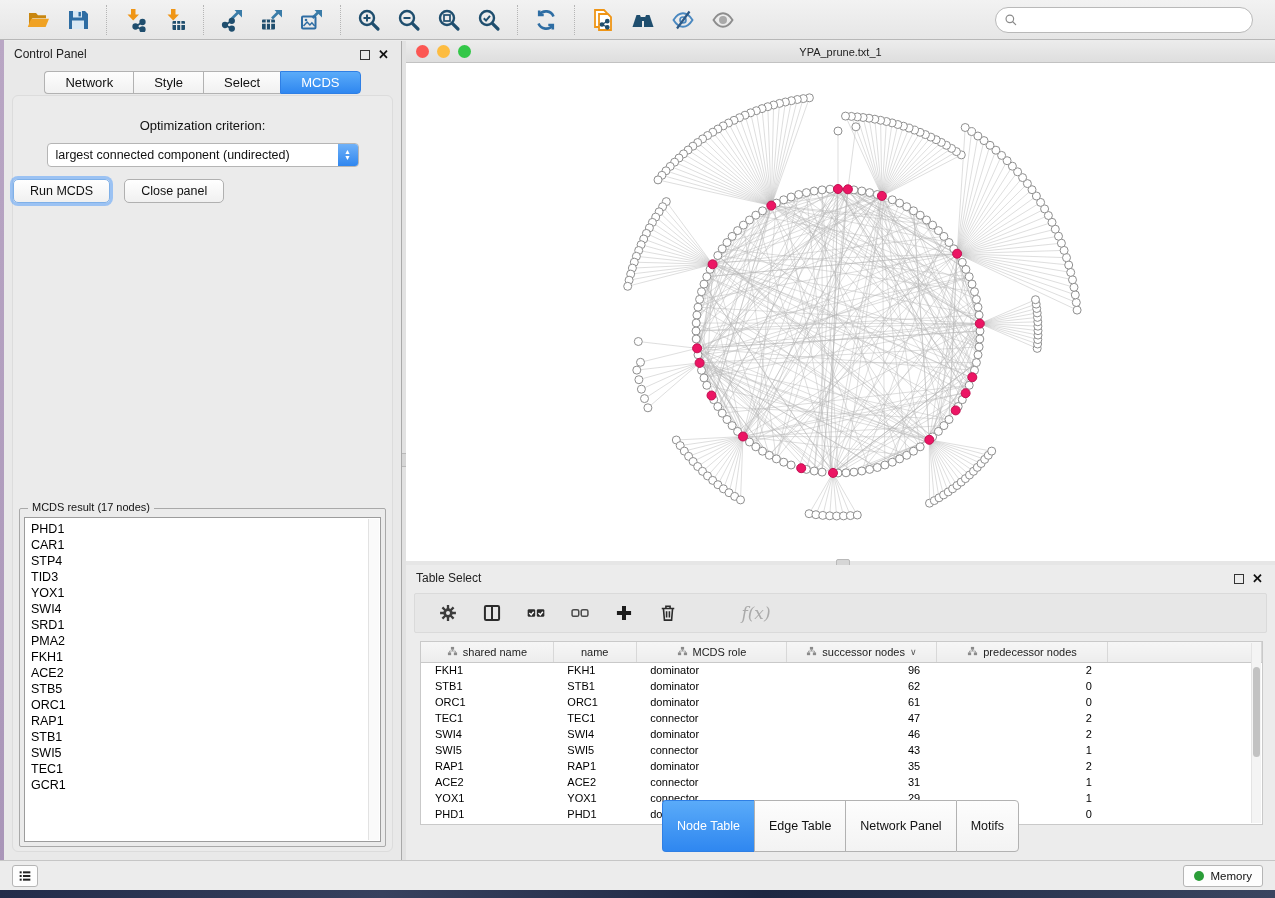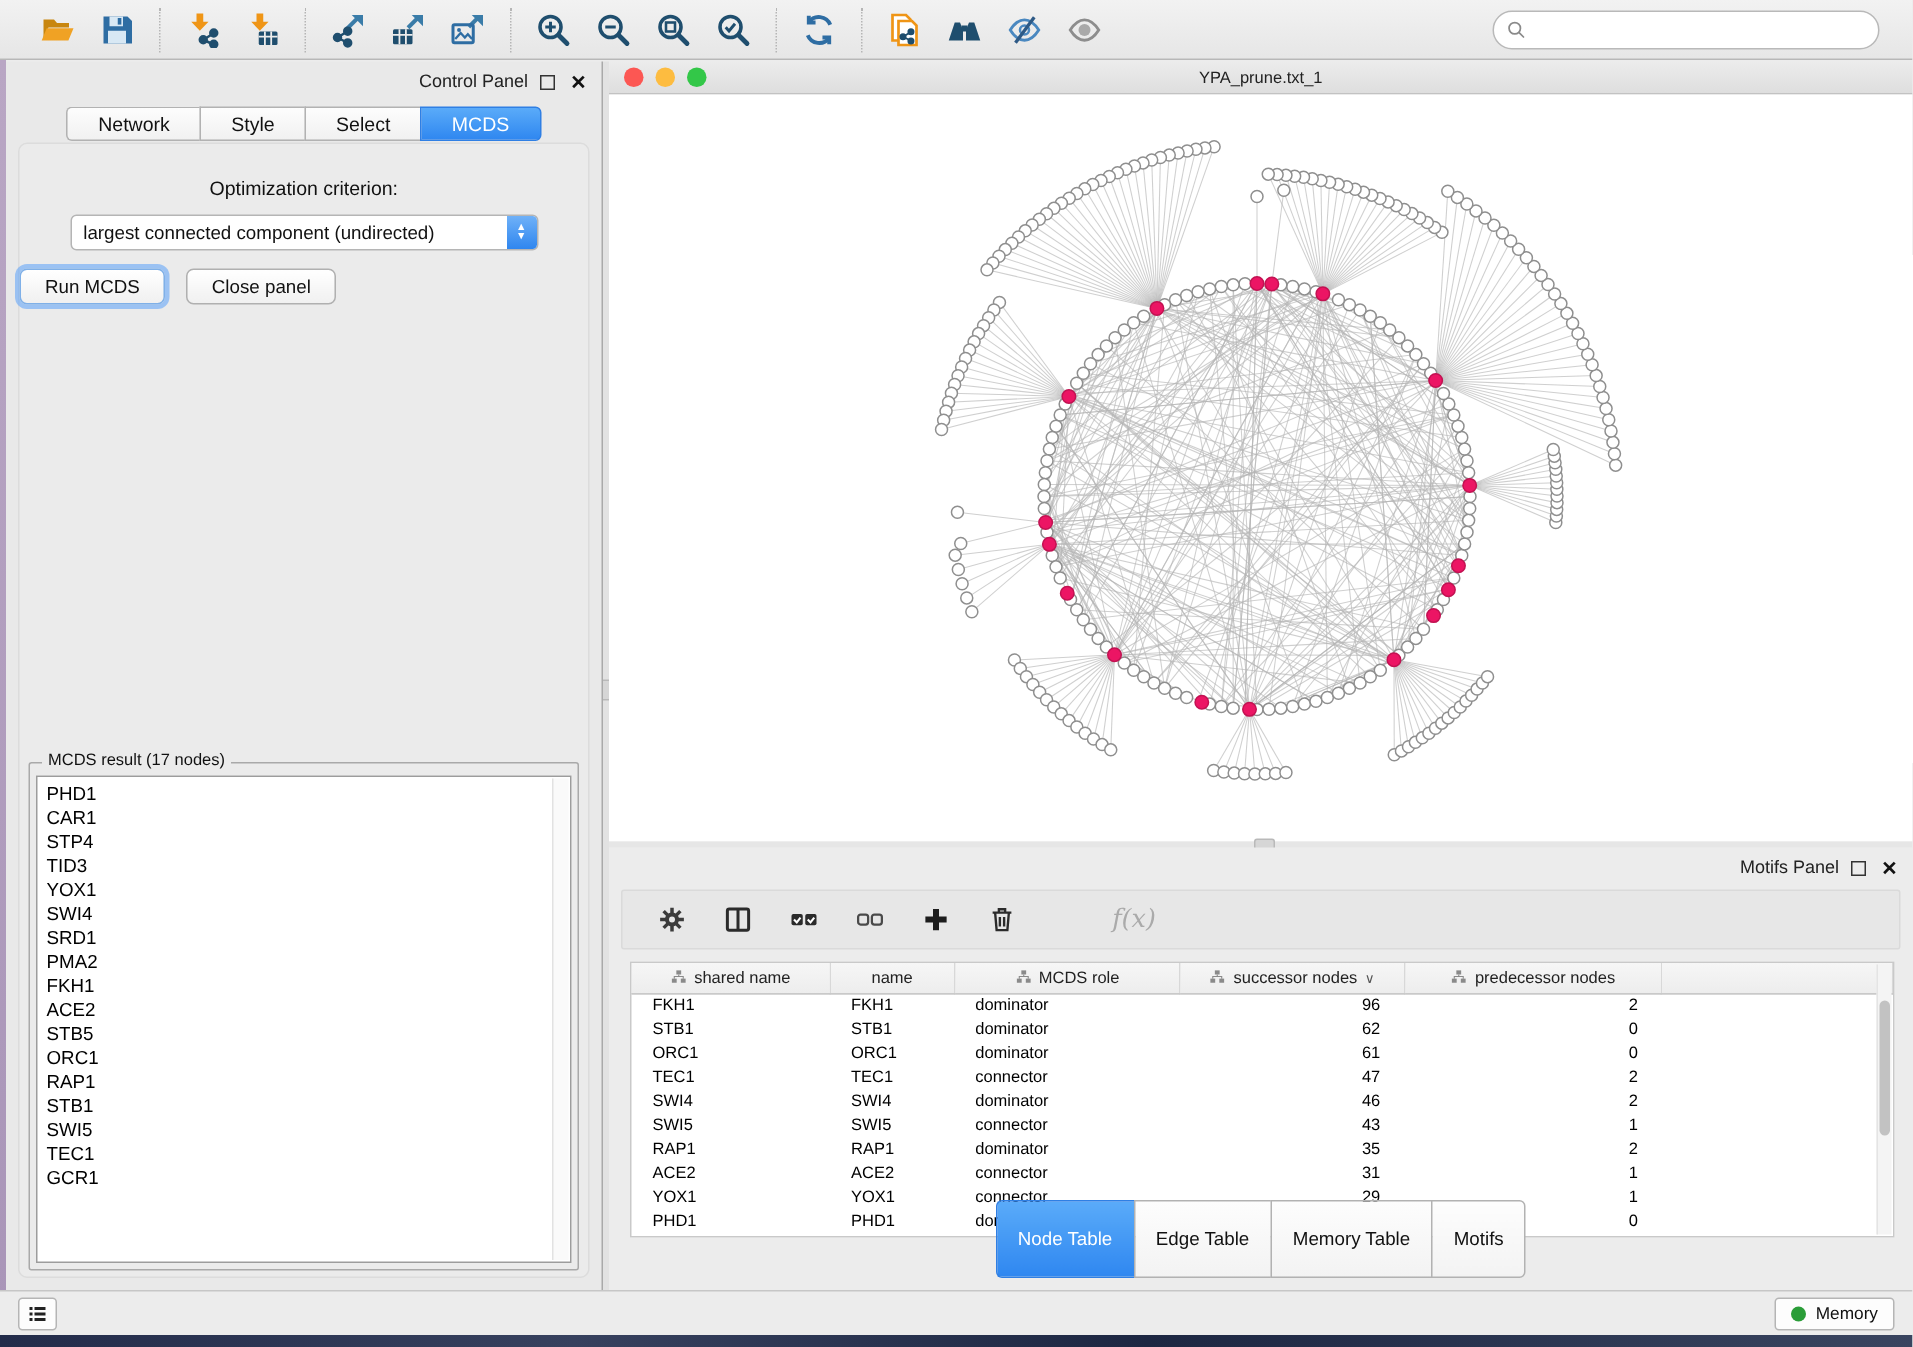--- a/index.html
+++ b/index.html
@@ -14,21 +14,21 @@
   .tb-group { display:flex; align-items:center; gap:8px; padding:0 10px; }
   .tb-sep { width:1px; height:30px; border-left:1px dotted #b5b5b5; margin:0 2px; }
   .tb-btn { width:32px; height:30px; display:flex; align-items:center; justify-content:center; cursor:pointer; }
   .tb-btn svg { width:24px; height:24px; }
   .search-wrap { position:absolute; right:22px; top:7px; width:258px; height:26px; background:#fff; border:1px solid #b9b9b9; border-radius:13px; display:flex; align-items:center; padding-left:8px; }
   .search-wrap svg { width:14px; height:14px; }
   .search-input { border:none; outline:none; background:transparent; flex:1; height:20px; font-size:12px; padding-left:5px; }
 
   
   .control-panel { position:absolute; left:4px; top:41px; width:398px; height:819px; background:#e9e9e9; border-right:1px solid #a9a9a9; z-index:2; }
-  .panel-titlebar { height:26px; display:flex; align-items:center; padding:0 10px; font-size:12px; color:#222;text-align:right; }
+  .panel-titlebar { height:26px; display:flex; align-items:center; padding:0 10px; font-size:12px; color:#222; }
   .panel-titlebar .ttl { flex:1; }
   .mini-ic { width:13px; height:13px; margin-left:8px; cursor:pointer; position:relative; }
   .float-ic { border:1.6px solid #333; width:10px; height:10px; margin-top:1px; }
   .close-ic { font-size:13px; font-weight:bold; color:#111; line-height:13px; }
   .tabbar { display:flex; justify-content:center; margin-top:4px; }
   .seg { border:1px solid #b2b2b2; background:linear-gradient(#fdfdfd,#f1f1f1); padding:3px 20px; font-size:13px; color:#111; cursor:pointer; border-right:none; }
   .seg:first-child { border-radius:4px 0 0 4px; }
   .seg:last-child { border-radius:0 4px 4px 0; border-right:1px solid #b2b2b2; }
   .seg.active { background:linear-gradient(#5aabf9,#2f87f0); color:#fff; border-color:#2f7fe4; }
   .cp-body { position:absolute; left:8px; right:8px; top:54px; bottom:8px; background:#ebebeb; border:1px solid #dcdcdc; border-radius:6px; }
@@ -1047,21 +1047,21 @@
       </svg>
   </div>
 </div>
 
 <div class="hsplit">
     <div class="grip"></div>
   </div>
 
 <div class="table-panel">
   <div class="panel-titlebar">
-    <span class="ttl">Motifs Panel</span>
+    <span class="ttl">Table Select</span>
     <span class="mini-ic float-ic"></span>
     <span class="mini-ic close-ic">✕</span>
   </div>
   <div class="tp-toolbar" id="tp-toolbar">
       <div class="tp-ic">
         <svg viewBox="0 0 24 24">
           <g fill="#3c3c3c" stroke="#3c3c3c">
             <g stroke-width="2.8">
               <path d="M12 2.5v5M12 16.5v5M2.5 12h5M16.5 12h5M5.3 5.3l3.4 3.4M15.3 15.3l3.4 3.4M18.7 5.3l-3.4 3.4M8.7 15.3l-3.4 3.4"></path>
             </g>
@@ -1274,21 +1274,21 @@
           </tr>
         </tbody>
     </table>
     <div class="grid-scroll">
       <div class="grid-thumb"></div>
     </div>
   </div>
   <div class="tp-tabs" id="tp-tabs">
       <div class="tp-tab active">Node Table</div>
       <div class="tp-tab">Edge Table</div>
-      <div class="tp-tab">Memory Table</div>
+      <div class="tp-tab">Network Panel</div>
       <div class="tp-tab">Motifs</div>
     </div>
 </div>
 
 <div class="statusbar">
   <div class="list-btn">
     <svg viewBox="0 0 24 24" width="16" height="16">
         <g fill="#222">
           <rect x="4" y="5" width="3" height="3"></rect>
           <rect x="9" y="5" width="11" height="3"></rect>

